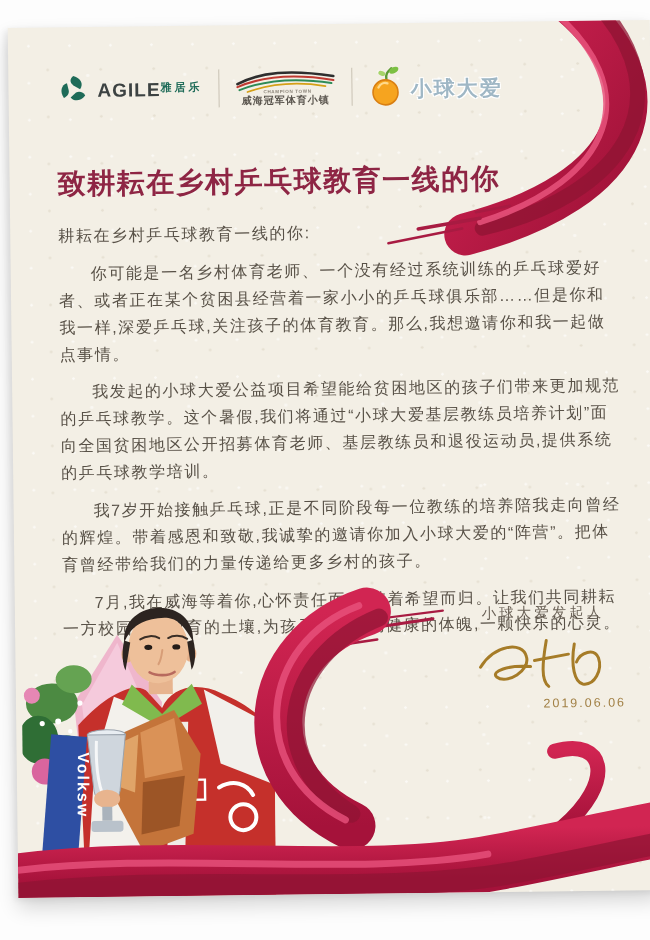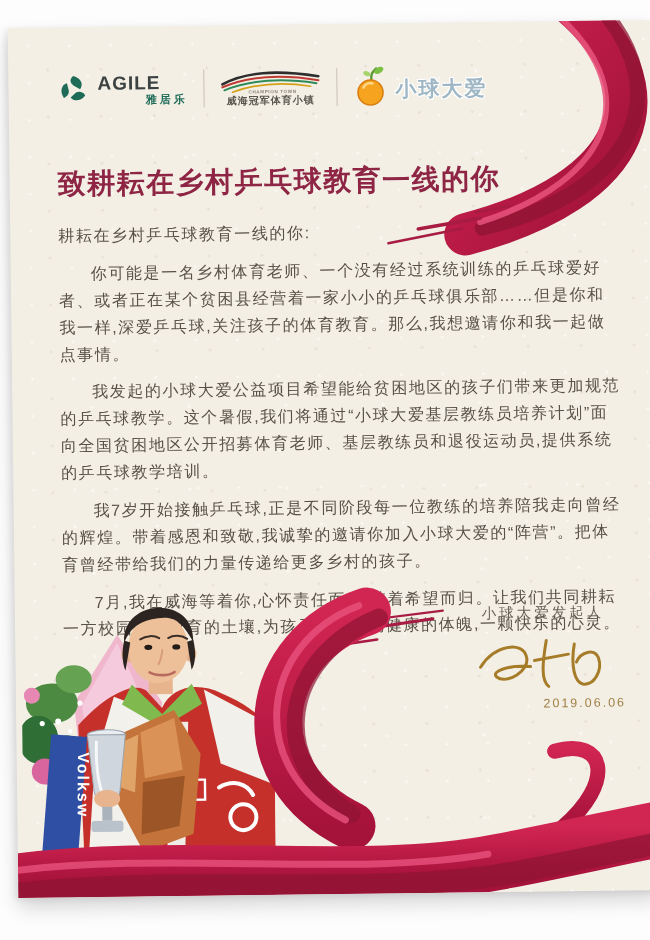--- a/index.html
+++ b/index.html
@@ -17,23 +17,23 @@
       radial-gradient(rgba(255,255,255,.5) 1.3px, transparent 2.2px);
     background-size:41px 37px,53px 47px,97px 83px;
     background-position:0 0,13px 19px,31px 7px;
     box-shadow:0 10px 20px rgba(0,0,0,.16), -3px 2px 6px rgba(0,0,0,.07);
     overflow:hidden;
   }
 
   
   .logos{position:absolute;top:42px;left:48px;display:flex;align-items:center;gap:16px;}
   .logo-agile{display:flex;align-items:center;gap:7px;}
-  .agile-text{display:flex;flex-direction:column;line-height:1;}
+  .agile-text{display:flex;line-height:1;}
   .agile-en{font-size:19px;font-weight:bold;color:#3c4242;letter-spacing:1px;}
-  .agile-cn{font-size:11px;font-weight:bold;color:#1e6b58;letter-spacing:3px;margin-top:2px;margin-left:48px;}
+  .agile-cn{font-size:11px;font-weight:bold;color:#1e6b58;letter-spacing:3px;margin-top:2px;}
   .logo-divider{width:1px;height:38px;background:#c9c2b4;}
   .logo-champion{display:flex;flex-direction:column;align-items:center;line-height:1;}
   .champion-cn{font-size:10px;font-weight:bold;color:#5a554e;letter-spacing:1px;margin-top:2px;}
   .logo-ball{display:flex;align-items:flex-end;gap:6px;}
   .ball-cn{font-size:21px;font-weight:800;color:#9fb7c5;letter-spacing:2px;
     text-shadow:1px 1px 0 #fff,-1px -1px 0 #fff,1px -1px 0 #fff,-1px 1px 0 #fff;
     padding-bottom:4px;}
 
   
   .title{position:absolute;top:138px;left:48px;margin:0;font-size:28px;font-weight:bold;

